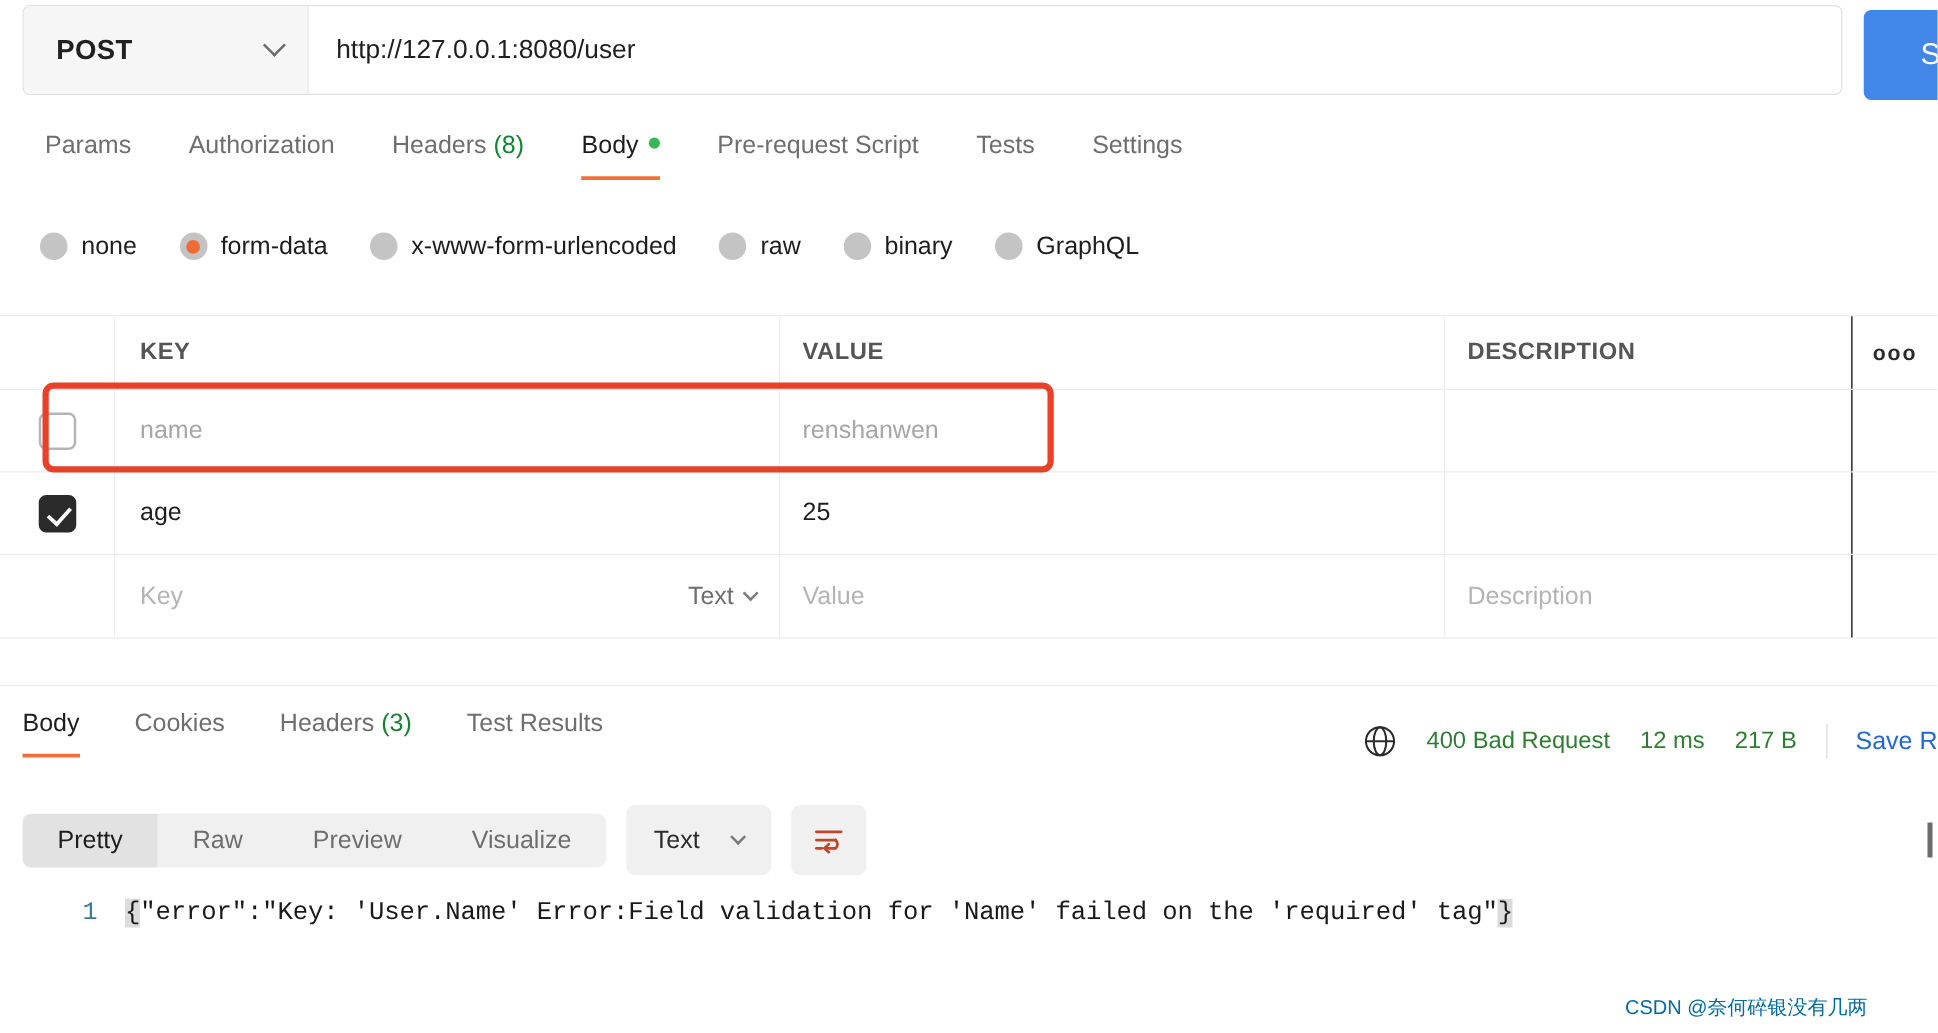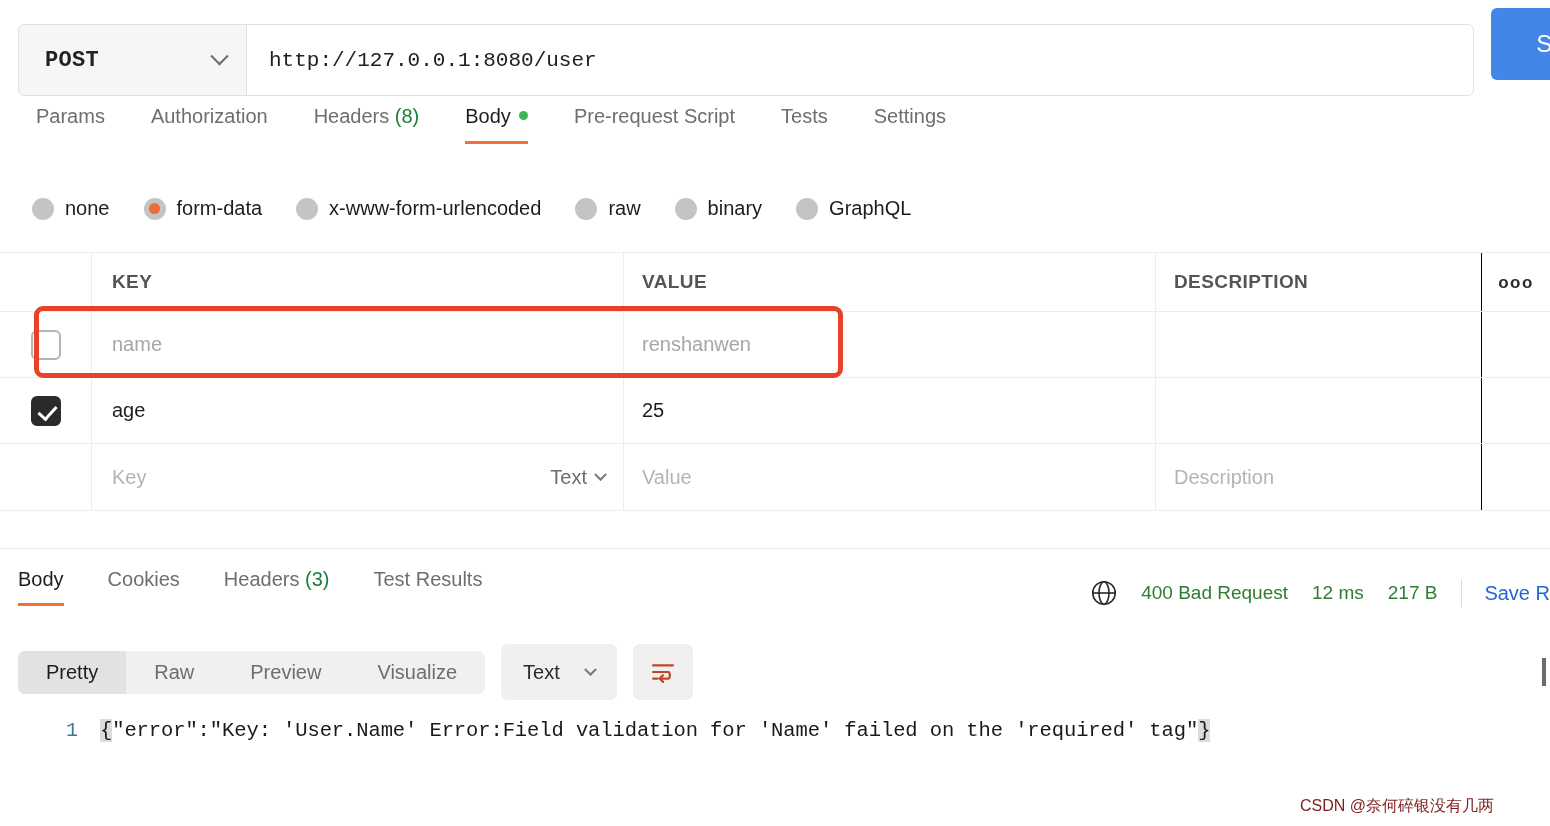--- a/index.html
+++ b/index.html
@@ -10,28 +10,27 @@
     background: #ffffff;
     font-family: "Liberation Sans", sans-serif;
     color: #2b2b2b;
     overflow: hidden;
     position: relative;
   }
 
   
   .urlbar {
     position: absolute;
-    left: 18px; top: 24px;
+    left: 18px; top: 4px;
     width: 1456px; height: 72px;
     border: 1px solid #e0e0e0;
     border-radius: 6px;
     display: flex;
     align-items: stretch;
     background: #ffffff;
-    font-family: Liberation Mono, monospace;
   }
   .method-select {
     width: 228px;
     background: #f6f6f6;
     border-right: 1px solid #e0e0e0;
     border-radius: 5px 0 0 5px;
     display: flex;
     align-items: center;
     justify-content: space-between;
     padding: 0 20px 0 26px;
@@ -114,24 +113,22 @@
 
   
   .radio-row {
     position: absolute;
     left: 32px; top: 186px;
     display: flex;
     align-items: center;
   }
   .radio-item {
     display: flex;
-    align-items: center;
     margin-right: 34px;
     cursor: pointer;
-    margin-top: 11px;
   }
   .radio-circle {
     width: 22px; height: 22px;
     border-radius: 50%;
     background: #c4c4c4;
     margin-right: 11px;
     display: flex;
     align-items: center;
     justify-content: center;
     flex: none;
@@ -405,21 +402,21 @@
   .right-edge-handle {
     position: absolute;
     left: 1542px; top: 658px;
     width: 4px; height: 28px;
     background: #6b6b6b;
   }
   .watermark {
     position: absolute;
     left: 1300px; top: 796px;
     font-size: 16px;
-    color: #7f1d1d;
+    color: #0369a1;
     white-space: nowrap;
   }
   .sep-line {
     position: absolute;
     left: 0; top: 548px;
     width: 1550px; height: 1px;
     background: #ededed;
   }
 </style>
 </head>

